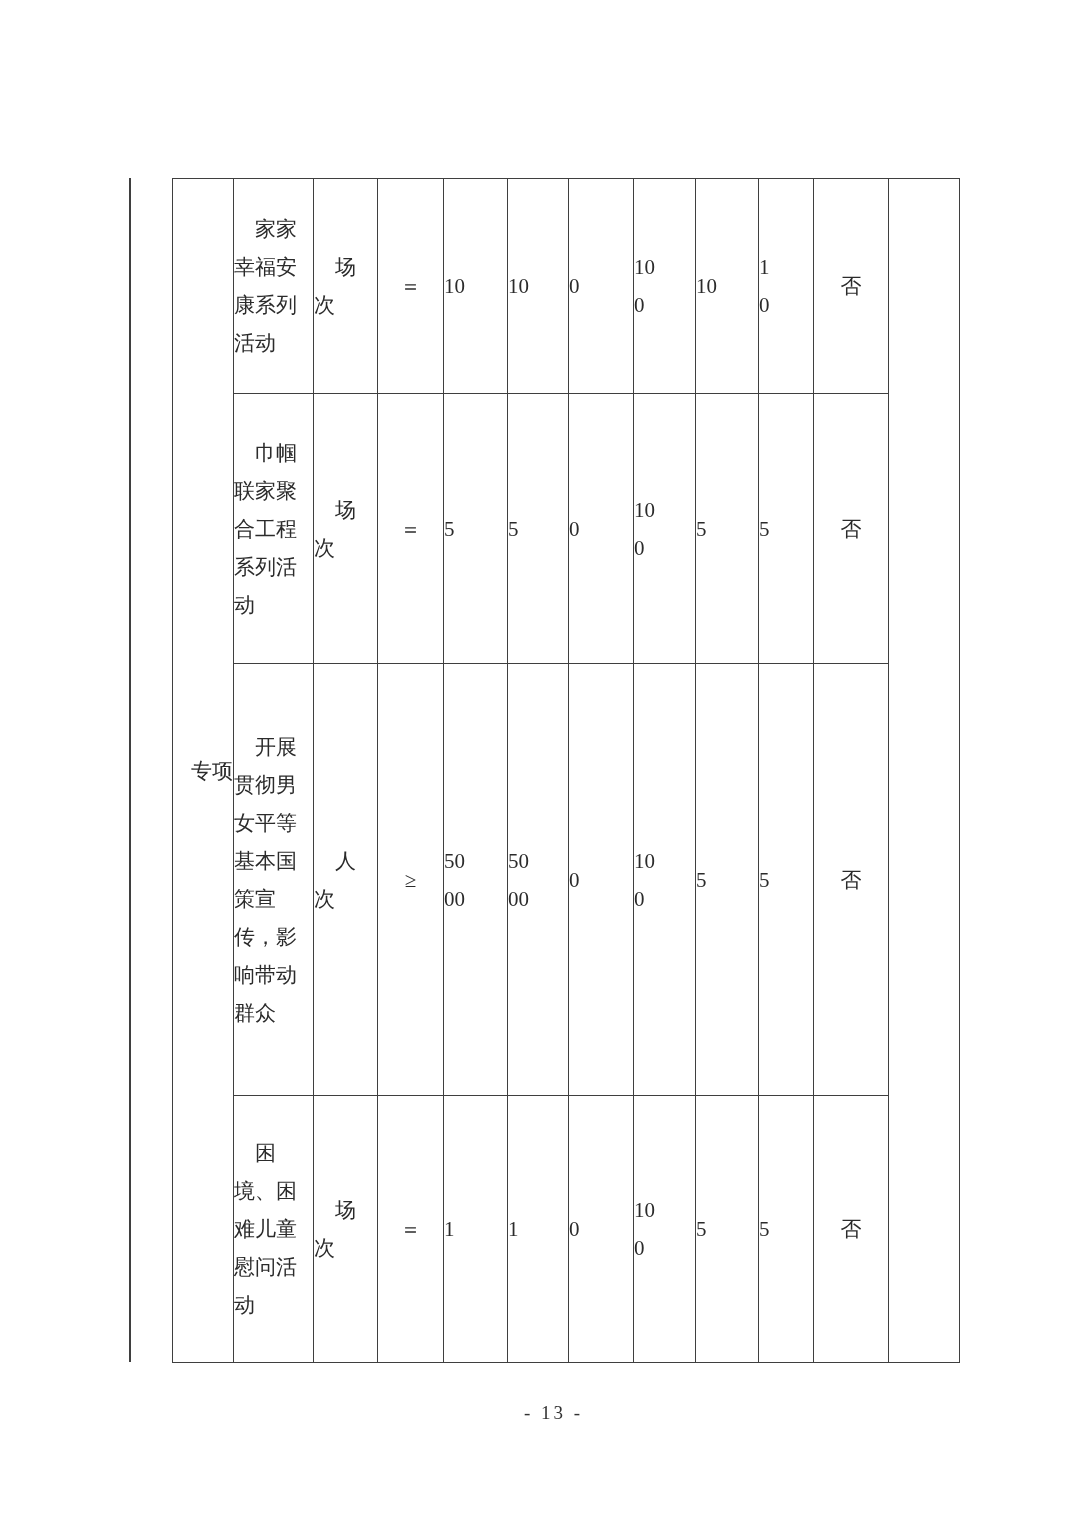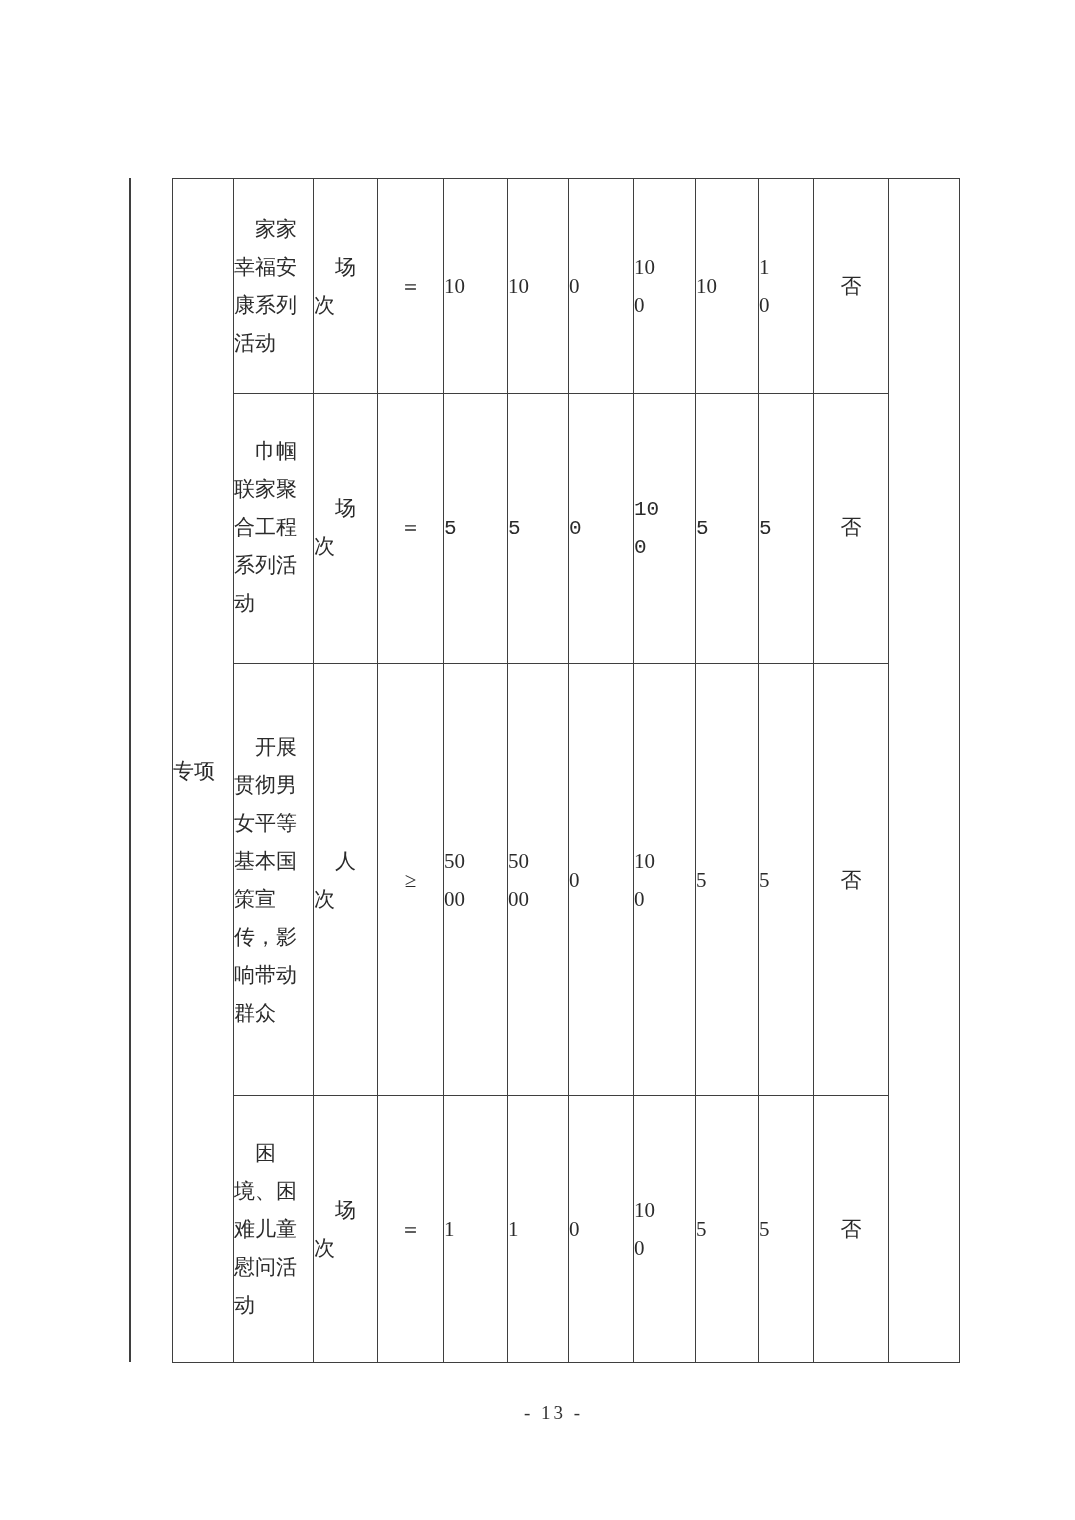--- a/index.html
+++ b/index.html
@@ -35,27 +35,27 @@
     font-size: 21px;
   }
   table.grid td {
     border: 1.5px solid #3f3f3f;
     vertical-align: middle;
     line-height: 38px;
     padding: 0;
     overflow: hidden;
   }
   tr.r0 { height: 215px; }
-  tr.r1 { height: 270px; font-family: Liberation Mono, monospace; }
+  tr.r1 { height: 270px; }
   tr.r2 { height: 432px; padding-left: 17px; }
   tr.r3 { height: 267px; }
 
   td.cat {
     vertical-align: top;
-    text-align: left;
+    text-align: right;
     padding-top: 6px;
   }
   td.act {
     text-align: left;
     padding: 0 4px;
     white-space: pre-line;
   }
   td.unit {
     text-align: left;
     padding: 0 4px;

